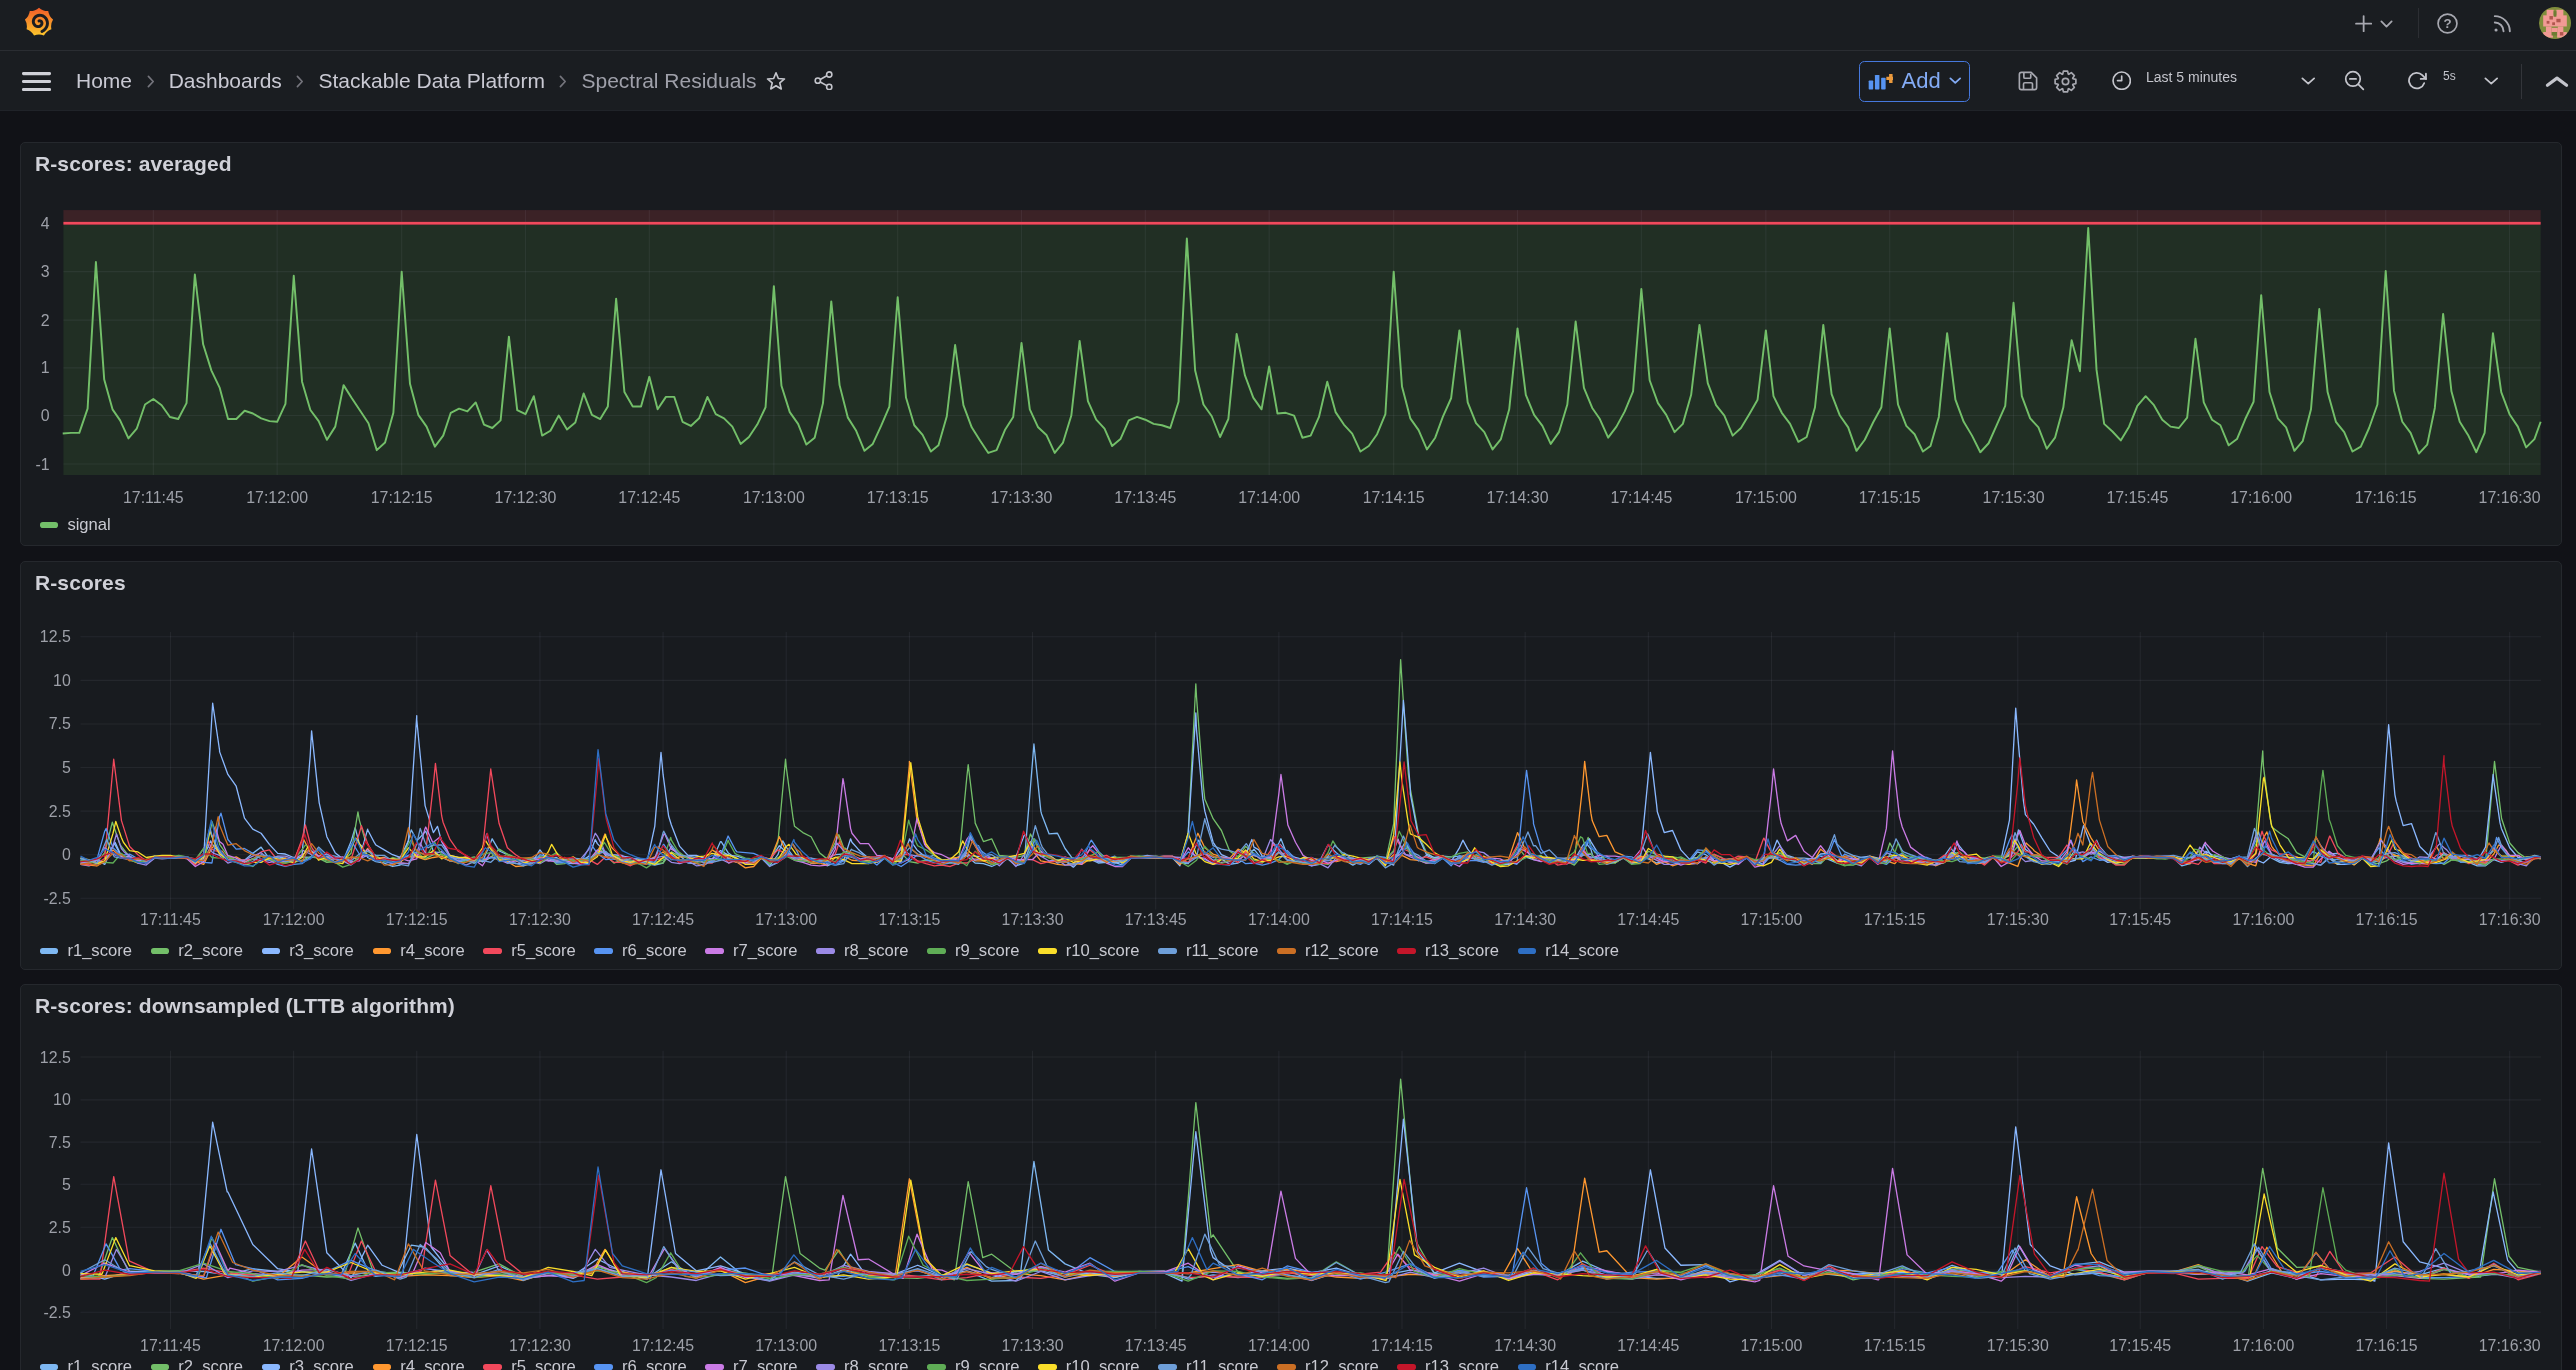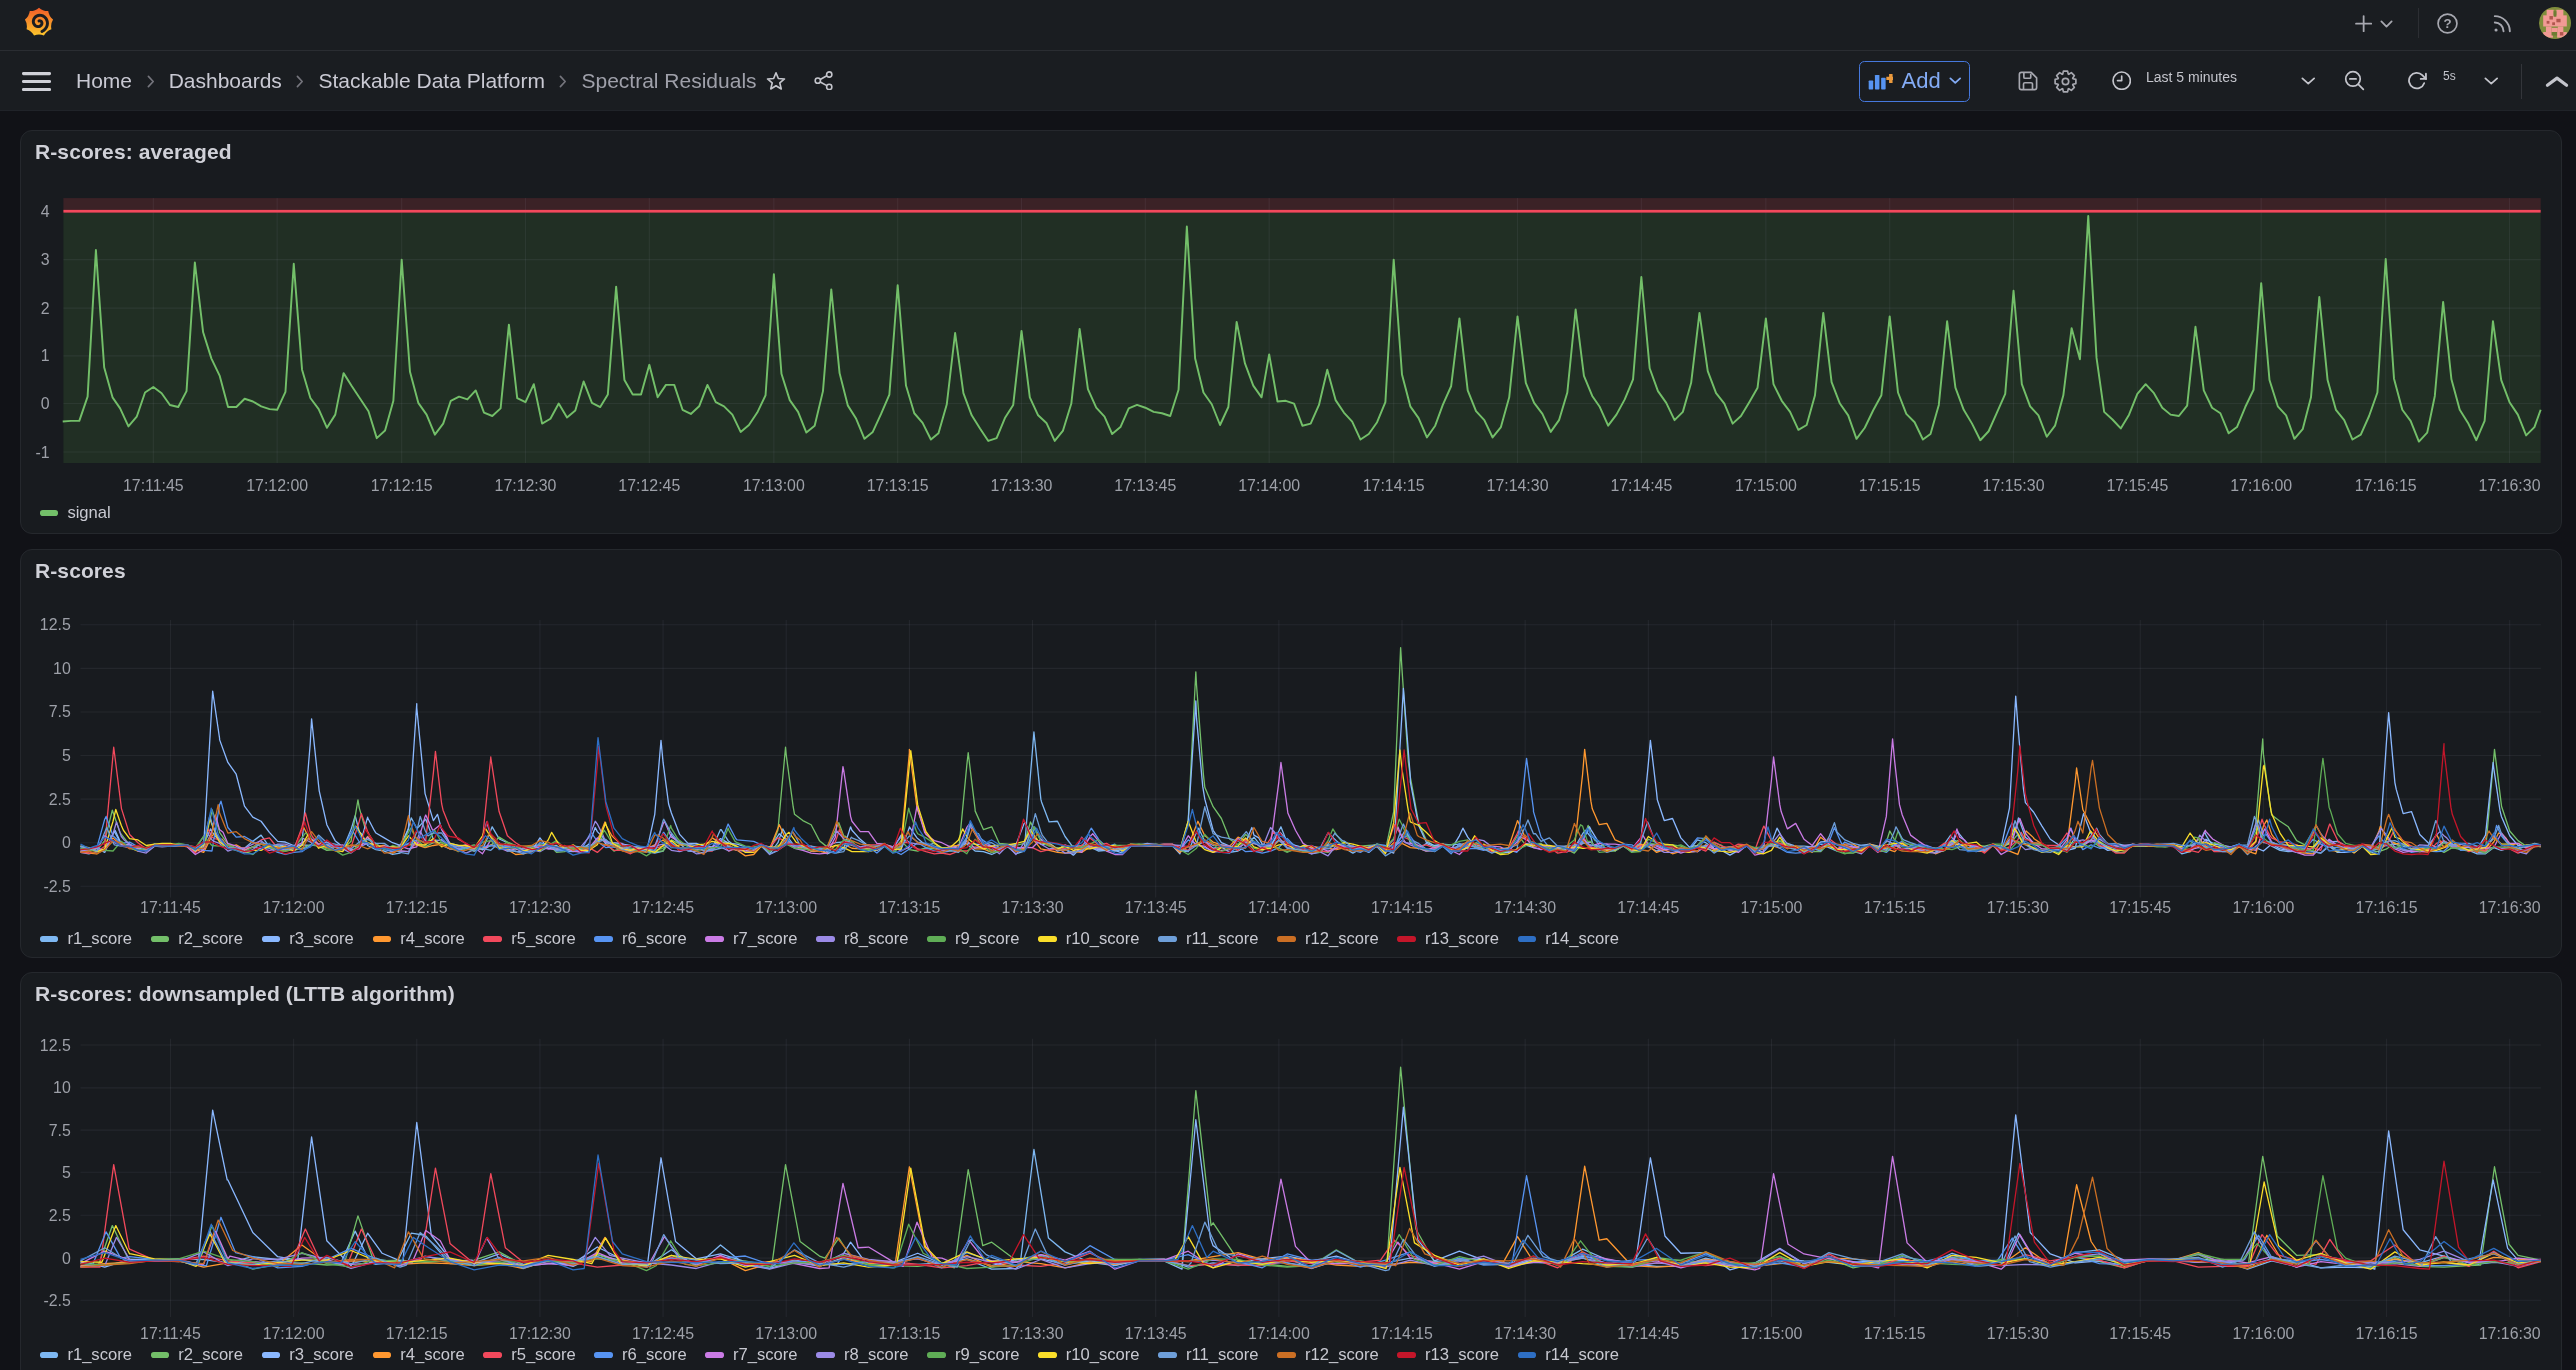--- a/index.html
+++ b/index.html
@@ -11,21 +11,21 @@
     background:#1a1d21; border-bottom:1px solid #202329;padding-left:41px; }
   #searchbox { position:absolute; left:981px; top:2.1px; width:661px; height:45px;
     background:#0b0d10; border:1px solid #35373c; border-radius:5.5px; }
   .phtext { position:absolute; left:42px; top:11.8px; font-size:19.4px; color:#8f909a; }
   .ctrlk { position:absolute; right:15px; top:13px; font-size:18px; color:#9a9ba4; }
   .crumbs { position:absolute; left:76px; top:0; height:60px; display:flex;
     align-items:center; font-size:21px; color:#c9c9d3; }
   .crumbs .sep { margin:0 14.5px; display:flex; align-items:center; }
   .crumbs .cur { color:#9fa0aa; }
   .panel { position:absolute; left:20px; width:2542px; background:#181b1f;
-    border:1px solid #25282d; border-radius:12px; overflow:hidden; }
+    border:1px solid #25282d; border-radius:5px; overflow:hidden;margin-top:12px; }
   .ptitle { position:absolute; left:14px; top:9px; font-size:21px; font-weight:700; letter-spacing:-0.2px;
     color:#d0d1d8; letter-spacing:0.1px; }
   .leg { position:absolute; display:flex; column-gap:18.7px; font-size:16.6px;
     color:#c8c9d1; white-space:nowrap; align-items:flex-start; }
   .li { display:inline-flex; align-items:center; gap:9px; }
   .lm { width:18.7px; height:5.5px; border-radius:2.8px; display:inline-block; flex:none; }
   .addbtn { position:absolute; left:1852px; top:9.7px; width:111px; height:41px;
     border:1px solid #4678dd; border-radius:5.5px; display:flex; align-items:center;
     justify-content:center; gap:8.3px; color:#83abf5; font-size:22px;margin-left:7px; }
   .icon { position:absolute; }

